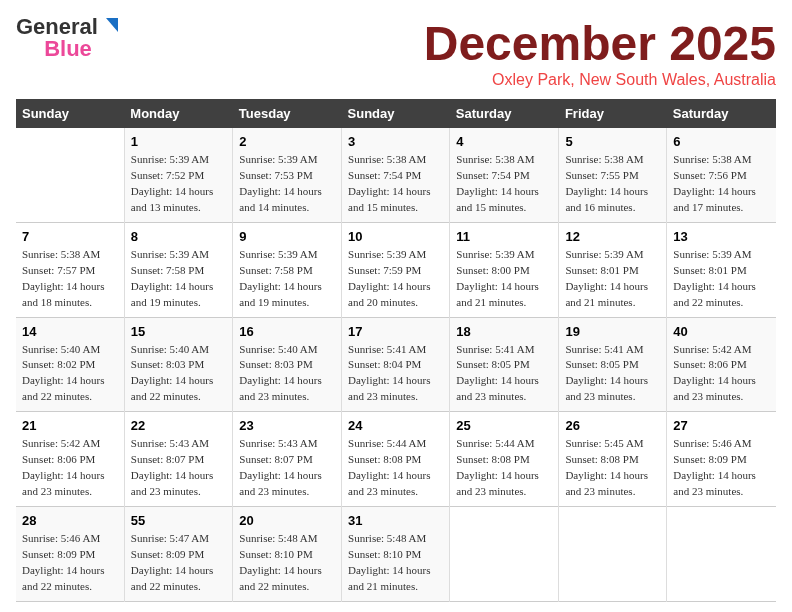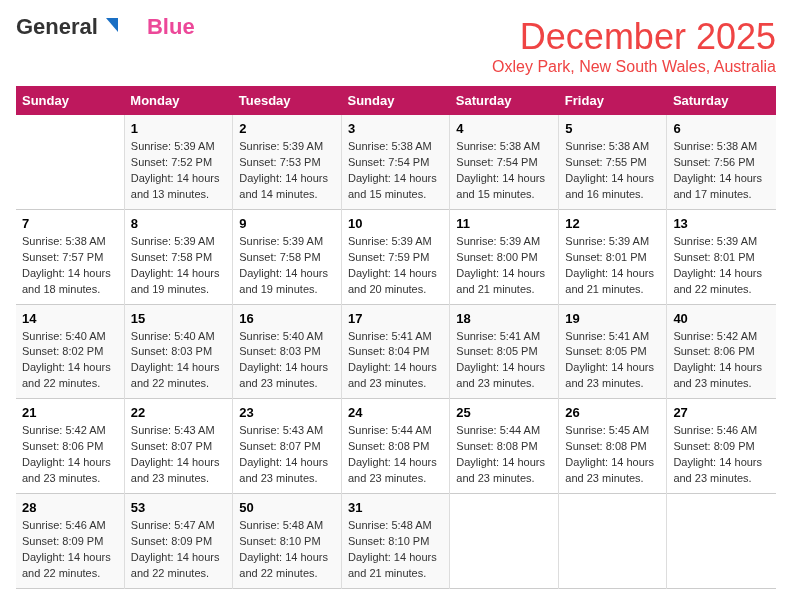--- a/index.html
+++ b/index.html
@@ -11,54 +11,53 @@
       padding: 16px;
     }
     .header-area {
       display: flex;
       justify-content: space-between;
       align-items: flex-start;
       margin-bottom: 10px;
     }
     .logo {
       display: flex;
-      flex-direction: row;
+      flex-direction: column;
       align-items: center;
-      gap: 27px;
     }
     .logo-text {
       font-size: 22px;
       font-weight: bold;
       line-height: 1;
     }
     .logo-general { color: #333; }
     .logo-blue { color: #ec4899; }
     .logo-row {
       display: flex;
       align-items: center;
     }
     .title-area {
       text-align: right;
     }
     .month-title {
-      font-size: 36px;
-      font-weight: normal;
-      color: #ef4444;
+      font-size: 48px;
+      font-weight: bold;
+      color: #7f1d1d;
     }
     .location-title {
       font-size: 16px;
       color: #ef4444;
     }
     table {
       width: 100%;
       border-collapse: collapse;
       font-size: 11px;
     }
     thead tr th {
-      background: #be185d;
+      background: #404040;
       color: #fff;
       padding: 7px 6px;
       text-align: left;
       font-size: 13px;
       font-weight: bold;
     }
     tbody tr {
       border-bottom: 1px solid #ccc;
     }
     tbody tr:nth-child(odd) {
@@ -75,20 +74,21 @@
     }
     td:last-child { border-right: none; }
     .day-num {
       font-weight: bold;
       font-size: 13px;
       margin-bottom: 3px;
     }
     .day-info {
       color: #333;
       line-height: 1.45;
+      font-family: Liberation Serif, serif;
     }
     .empty-cell { background: #fff; }
   </style>
 </head>
 <body>
 
 <div class="header-area">
   <div class="logo">
     <div class="logo-row">
       <span class="logo-text">
@@ -321,28 +321,28 @@
       </tr>
       <tr>
         <td>
           <div class="day-num">28</div>
           <div class="day-info" style="white-space: pre-line;">Sunrise: 5:46 AM
 Sunset: 8:09 PM
 Daylight: 14 hours
 and 22 minutes.</div>
         </td>
         <td>
-          <div class="day-num">53</div>
+          <div class="day-num">55</div>
           <div class="day-info" style="white-space: pre-line;">Sunrise: 5:47 AM
 Sunset: 8:09 PM
 Daylight: 14 hours
 and 22 minutes.</div>
         </td>
         <td>
-          <div class="day-num">50</div>
+          <div class="day-num">20</div>
           <div class="day-info" style="white-space: pre-line;">Sunrise: 5:48 AM
 Sunset: 8:10 PM
 Daylight: 14 hours
 and 22 minutes.</div>
         </td>
         <td>
           <div class="day-num">31</div>
           <div class="day-info" style="white-space: pre-line;">Sunrise: 5:48 AM
 Sunset: 8:10 PM
 Daylight: 14 hours

